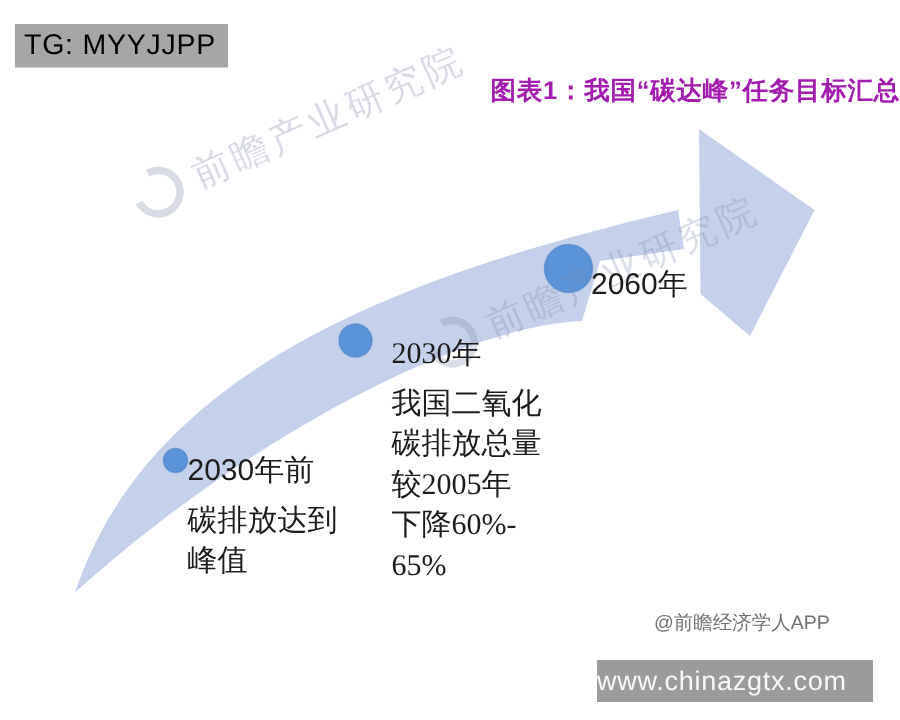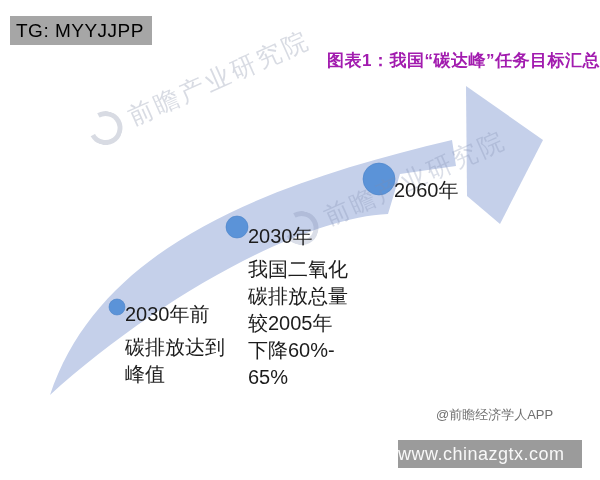--- a/index.html
+++ b/index.html
@@ -26,21 +26,21 @@
     display:inline-block;width:34px;height:34px;border-radius:50%;
     border:5px solid currentColor;border-left-color:transparent;
     transform:rotate(40deg);box-sizing:border-box;flex:0 0 auto;
   }
   .wm1{left:90px;top:118px;color:#aab1c2;opacity:.45;}
   .wm2{left:286px;top:218px;color:#7e8cae;opacity:.28;}
   .label{position:absolute;color:#1c1c1c;font-size:20px;line-height:27px;}
   .label .year{white-space:nowrap;}
   .label .desc{margin-top:6px;white-space:pre-line;}
   .l1{left:125px;top:301px;}
-  .l2{left:248px;top:223px;}
+  .l2{left:261px;top:223px;font-family:Liberation Serif, serif;}
   .l3{left:394px;top:177px;}
   .source{position:absolute;left:47px;top:409px;font-size:13px;color:#707070;letter-spacing:.5px;}
   .credit{position:absolute;left:436px;top:406px;font-size:13px;color:#707070;}
   .urlbar{
     position:absolute;left:398px;top:440px;width:184px;height:28px;
     background:#9b9b9b;color:#f8f8f8;font-size:18px;line-height:28px;
     text-align:left;letter-spacing:.5px;
   }
 </style>
 </head>

